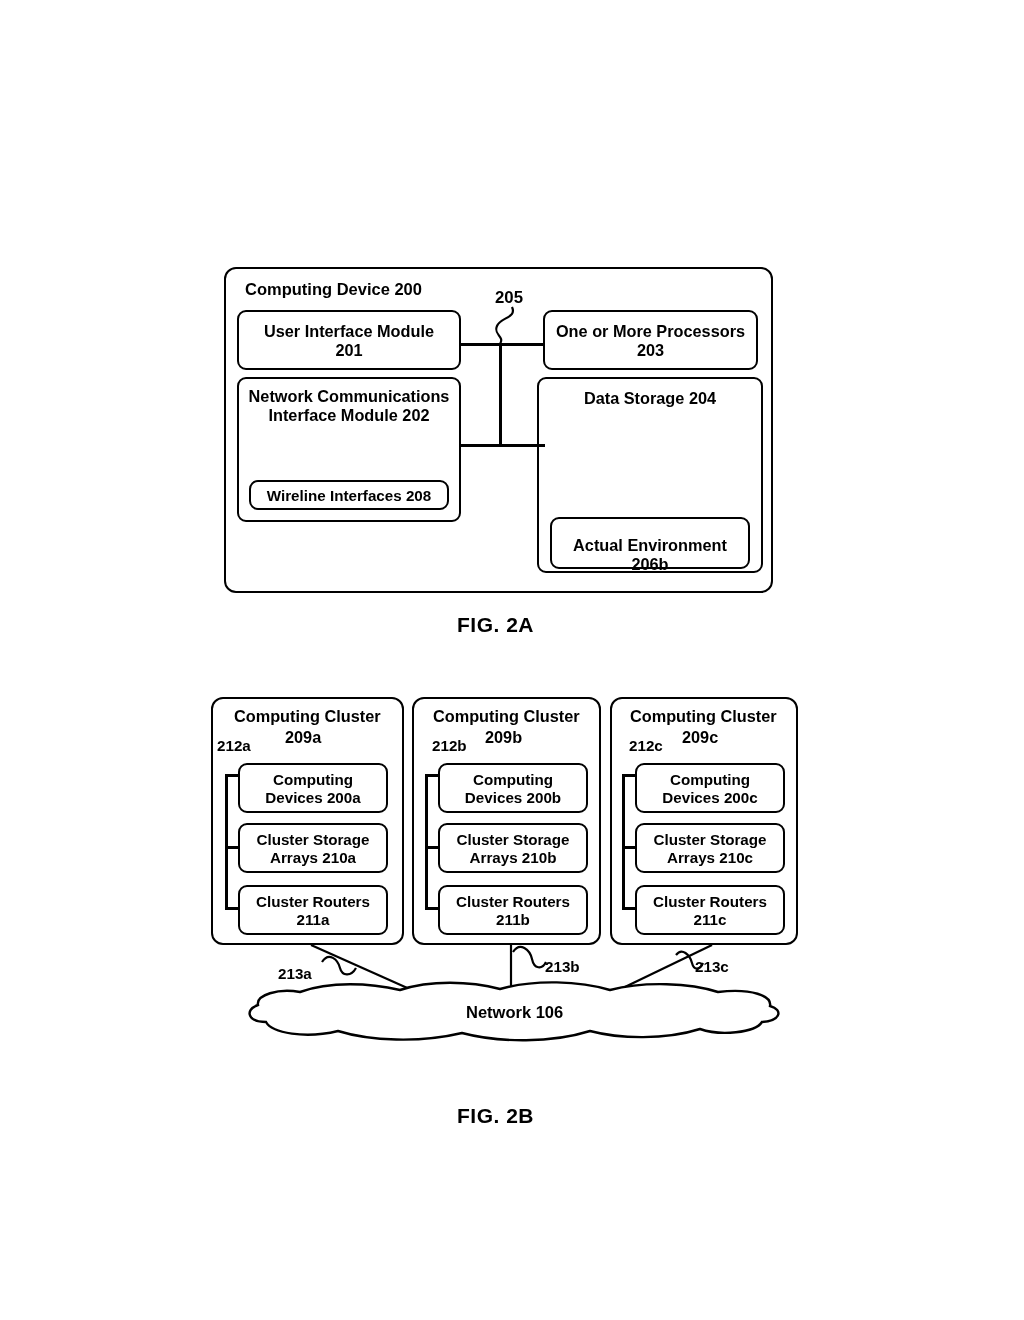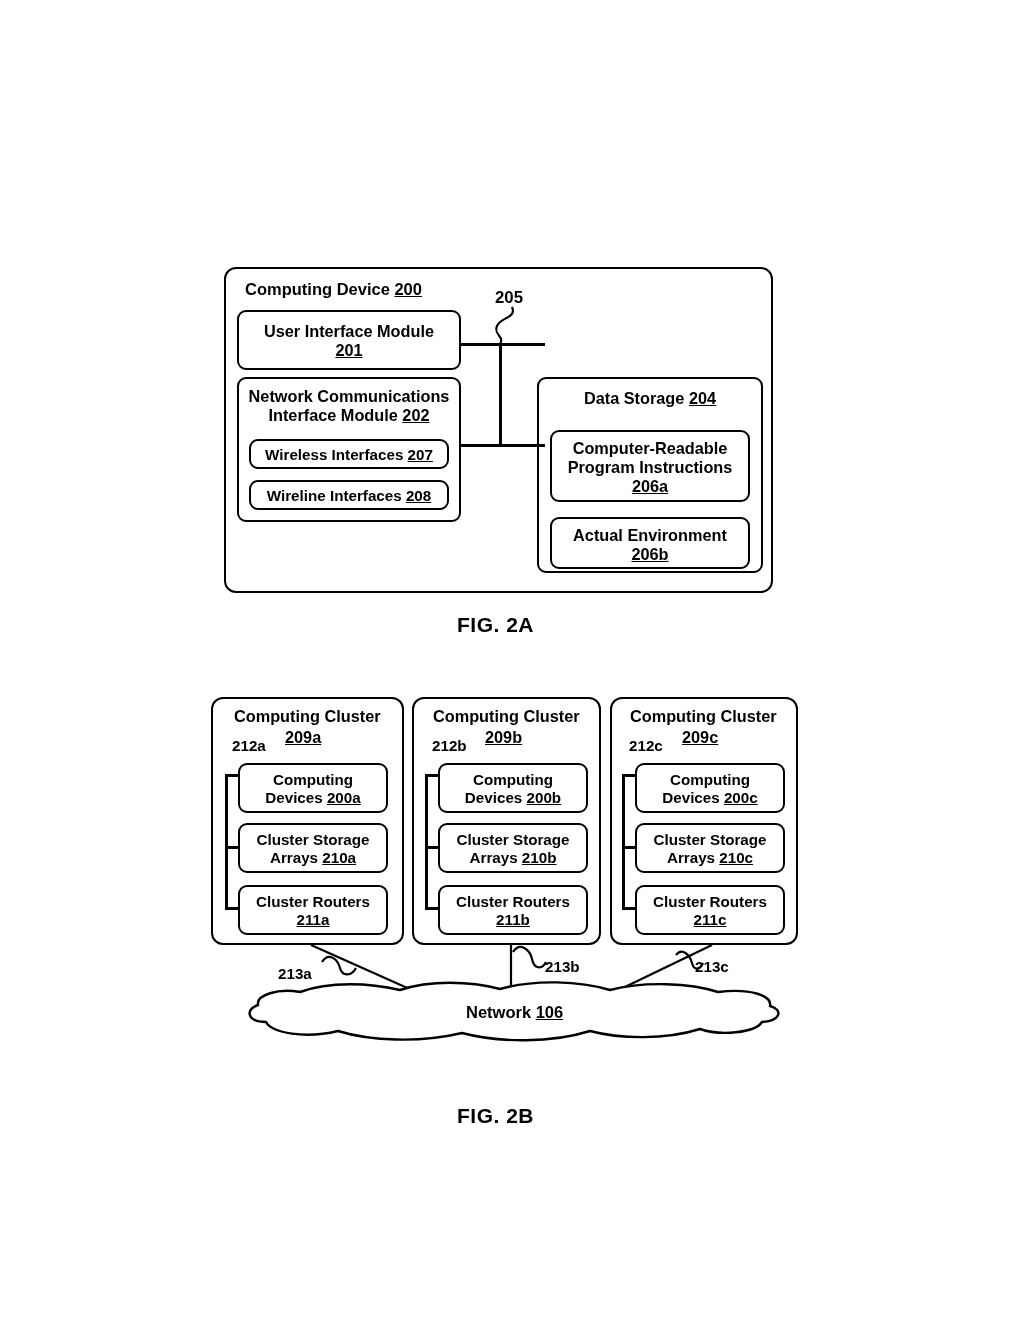--- a/index.html
+++ b/index.html
@@ -49,21 +49,21 @@
     border-radius: 9px;
     background: #fff;
     text-align: center;
     font-weight: bold;
     line-height: 1.18;
   }
   .box.outer { border-radius: 12px; }
   .box .t {
     display: block;
   }
-  .u { text-decoration: underline; }
+  .u { }
 
   .lbl {
     position: absolute;
     font-weight: bold;
     white-space: nowrap;
   }
 
   
   .ln {
     position: absolute;
@@ -122,40 +122,36 @@
   <div class="box s16" style="left:237px; top:310px; width:224px; height:60px; padding-top:10px;">
     <span class="t">User Interface Module</span>
     <span class="t u">201</span>
   </div>
 
   <div class="box s16" style="left:237px; top:377px; width:224px; height:145px; padding-top:8px;">
     <span class="t">Network Communications</span>
     <span class="t"><span>Interface Module </span><span class="u">202</span></span>
   </div>
 
-  <div class="box s15" style="left:249px; top:439px; width:200px; height:30px; padding-top:5px;">
-    <span>Wireless Interfaces </span><span class="u">207</span>
-  </div>
 
   <div class="box s15" style="left:249px; top:480px; width:200px; height:30px; padding-top:5px;">
     <span>Wireline Interfaces </span><span class="u">208</span>
   </div>
 
+  <div class="box s16" style="left:543px; top:310px; width:215px; height:60px; padding-top:10px;">
+    <span class="t">One or More Processors</span>
+    <span class="t u">203</span>
+  </div>
 
   <div class="box s16" style="left:537px; top:377px; width:226px; height:196px; padding-top:10px;">
     <span class="t"><span>Data Storage </span><span class="u">204</span></span>
   </div>
 
-  <div class="box s16" style="left:550px; top:430px; width:200px; height:72px; padding-top:7px;">
-    <span class="t">Computer-Readable</span>
-    <span class="t">Program Instructions</span>
-    <span class="t u">206a</span>
-  </div>
-
-  <div class="box s16" style="left:550px; top:517px; width:200px; height:52px; padding-top:7px;">
+
+  <div class="box s16" style="left:550px; top:517px; width:200px; height:52px; padding-top:17px;">
     <span class="t">Actual Environment</span>
     <span class="t u">206b</span>
   </div>
 
   <div class="ln hln" style="left:459px; top:343px; width:86px;"></div>
   <div class="ln hln" style="left:459px; top:444px; width:86px;"></div>
   <div class="ln vln" style="left:499px; top:343px; height:104px;"></div>
 
   <div class="lbl s17" style="left:495px; top:288px;">
     <span>205</span>
@@ -168,21 +164,21 @@
 
   <div class="figcap" style="left:457px; top:613px;">FIG. 2A</div>
 
   <div class="box outer" style="left:211px; top:697px; width:193px; height:248px;"></div>
   <div class="lbl s16" style="left:234px; top:707px;">
     <span>Computing Cluster</span>
   </div>
   <div class="lbl s16 u" style="left:285px; top:728px;">
     <span>209a</span>
   </div>
-  <div class="lbl s15" style="left:232px; top:737px;">
+  <div class="lbl s15" style="left:217px; top:737px;">
     <span>212a</span>
   </div>
 
   <div class="box s15" style="left:238px; top:763px; width:150px; height:50px; padding-top:6px;">
     <span class="t">Computing</span>
     <span class="t"><span>Devices </span><span class="u">200a</span></span>
   </div>
   <div class="box s15" style="left:238px; top:823px; width:150px; height:50px; padding-top:6px;">
     <span class="t">Cluster Storage</span>
     <span class="t"><span>Arrays </span><span class="u">210a</span></span>

